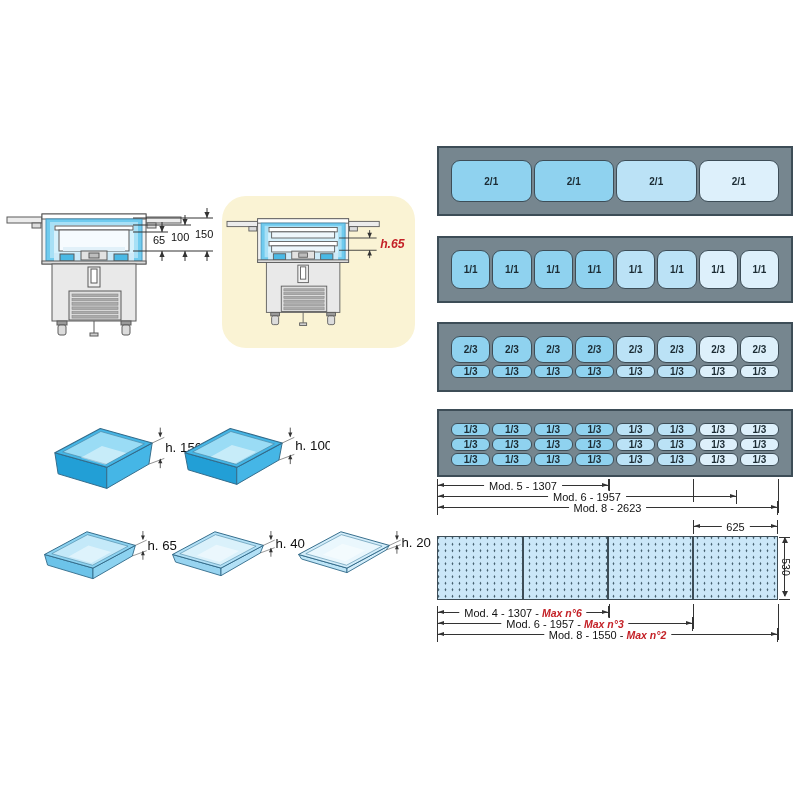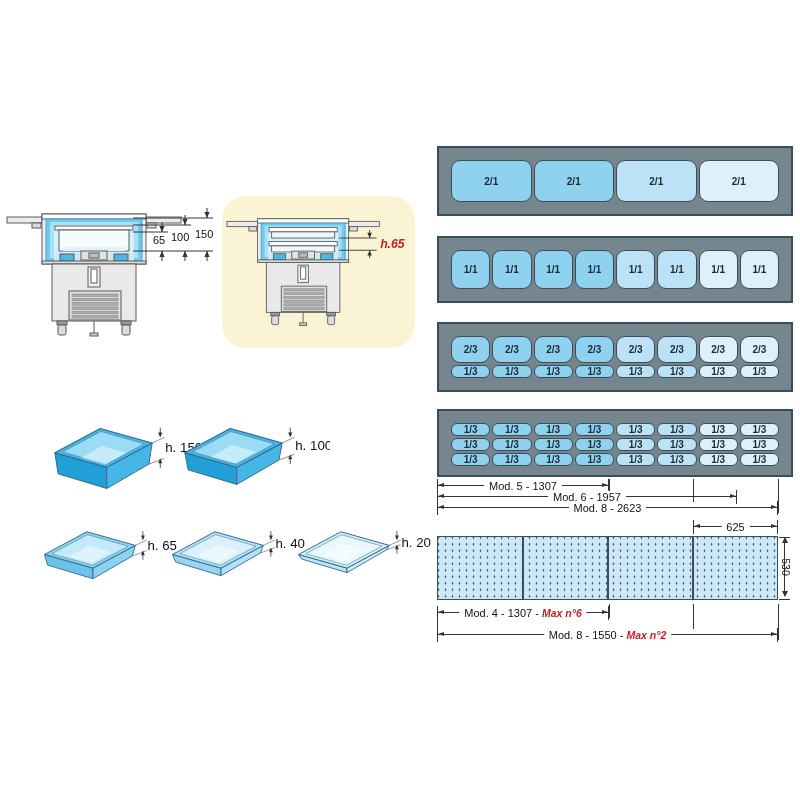--- a/index.html
+++ b/index.html
@@ -371,20 +371,28 @@
       <span class="lbl"><span>625</span> </span>
     </div>
     <div class="dim" style="left: 437px; top: 607px; width: 172px;">
       <span class="line"></span>
       <span class="tickl"></span>
       <span class="tickr"></span>
       <span class="arr l"></span>
       <span class="arr r"></span>
       <span class="lbl"><span>Mod. 4 - 1307 -</span> <span class="red">Max n°6</span> </span>
     </div>
+    <div class="dim" style="left: 437px; top: 618px; width: 256px;">
+      <span class="line"></span>
+      <span class="tickl"></span>
+      <span class="tickr"></span>
+      <span class="arr l"></span>
+      <span class="arr r"></span>
+      <span class="lbl"><span>Mod. 6 - 1957 -</span> <span class="red">Max n°3</span> </span>
+    </div>
     <div class="dim" style="left: 437px; top: 629px; width: 341px;">
       <span class="line"></span>
       <span class="tickl"></span>
       <span class="tickr"></span>
       <span class="arr l"></span>
       <span class="arr r"></span>
       <span class="lbl"><span>Mod. 8 - 1550 -</span> <span class="red">Max n°2</span> </span>
     </div>
     <div class="vtick" style="left: 608.5px; top: 479px; height: 12px;"></div>
     <div class="vtick" style="left: 692.5px; top: 479px; height: 23px;"></div>

